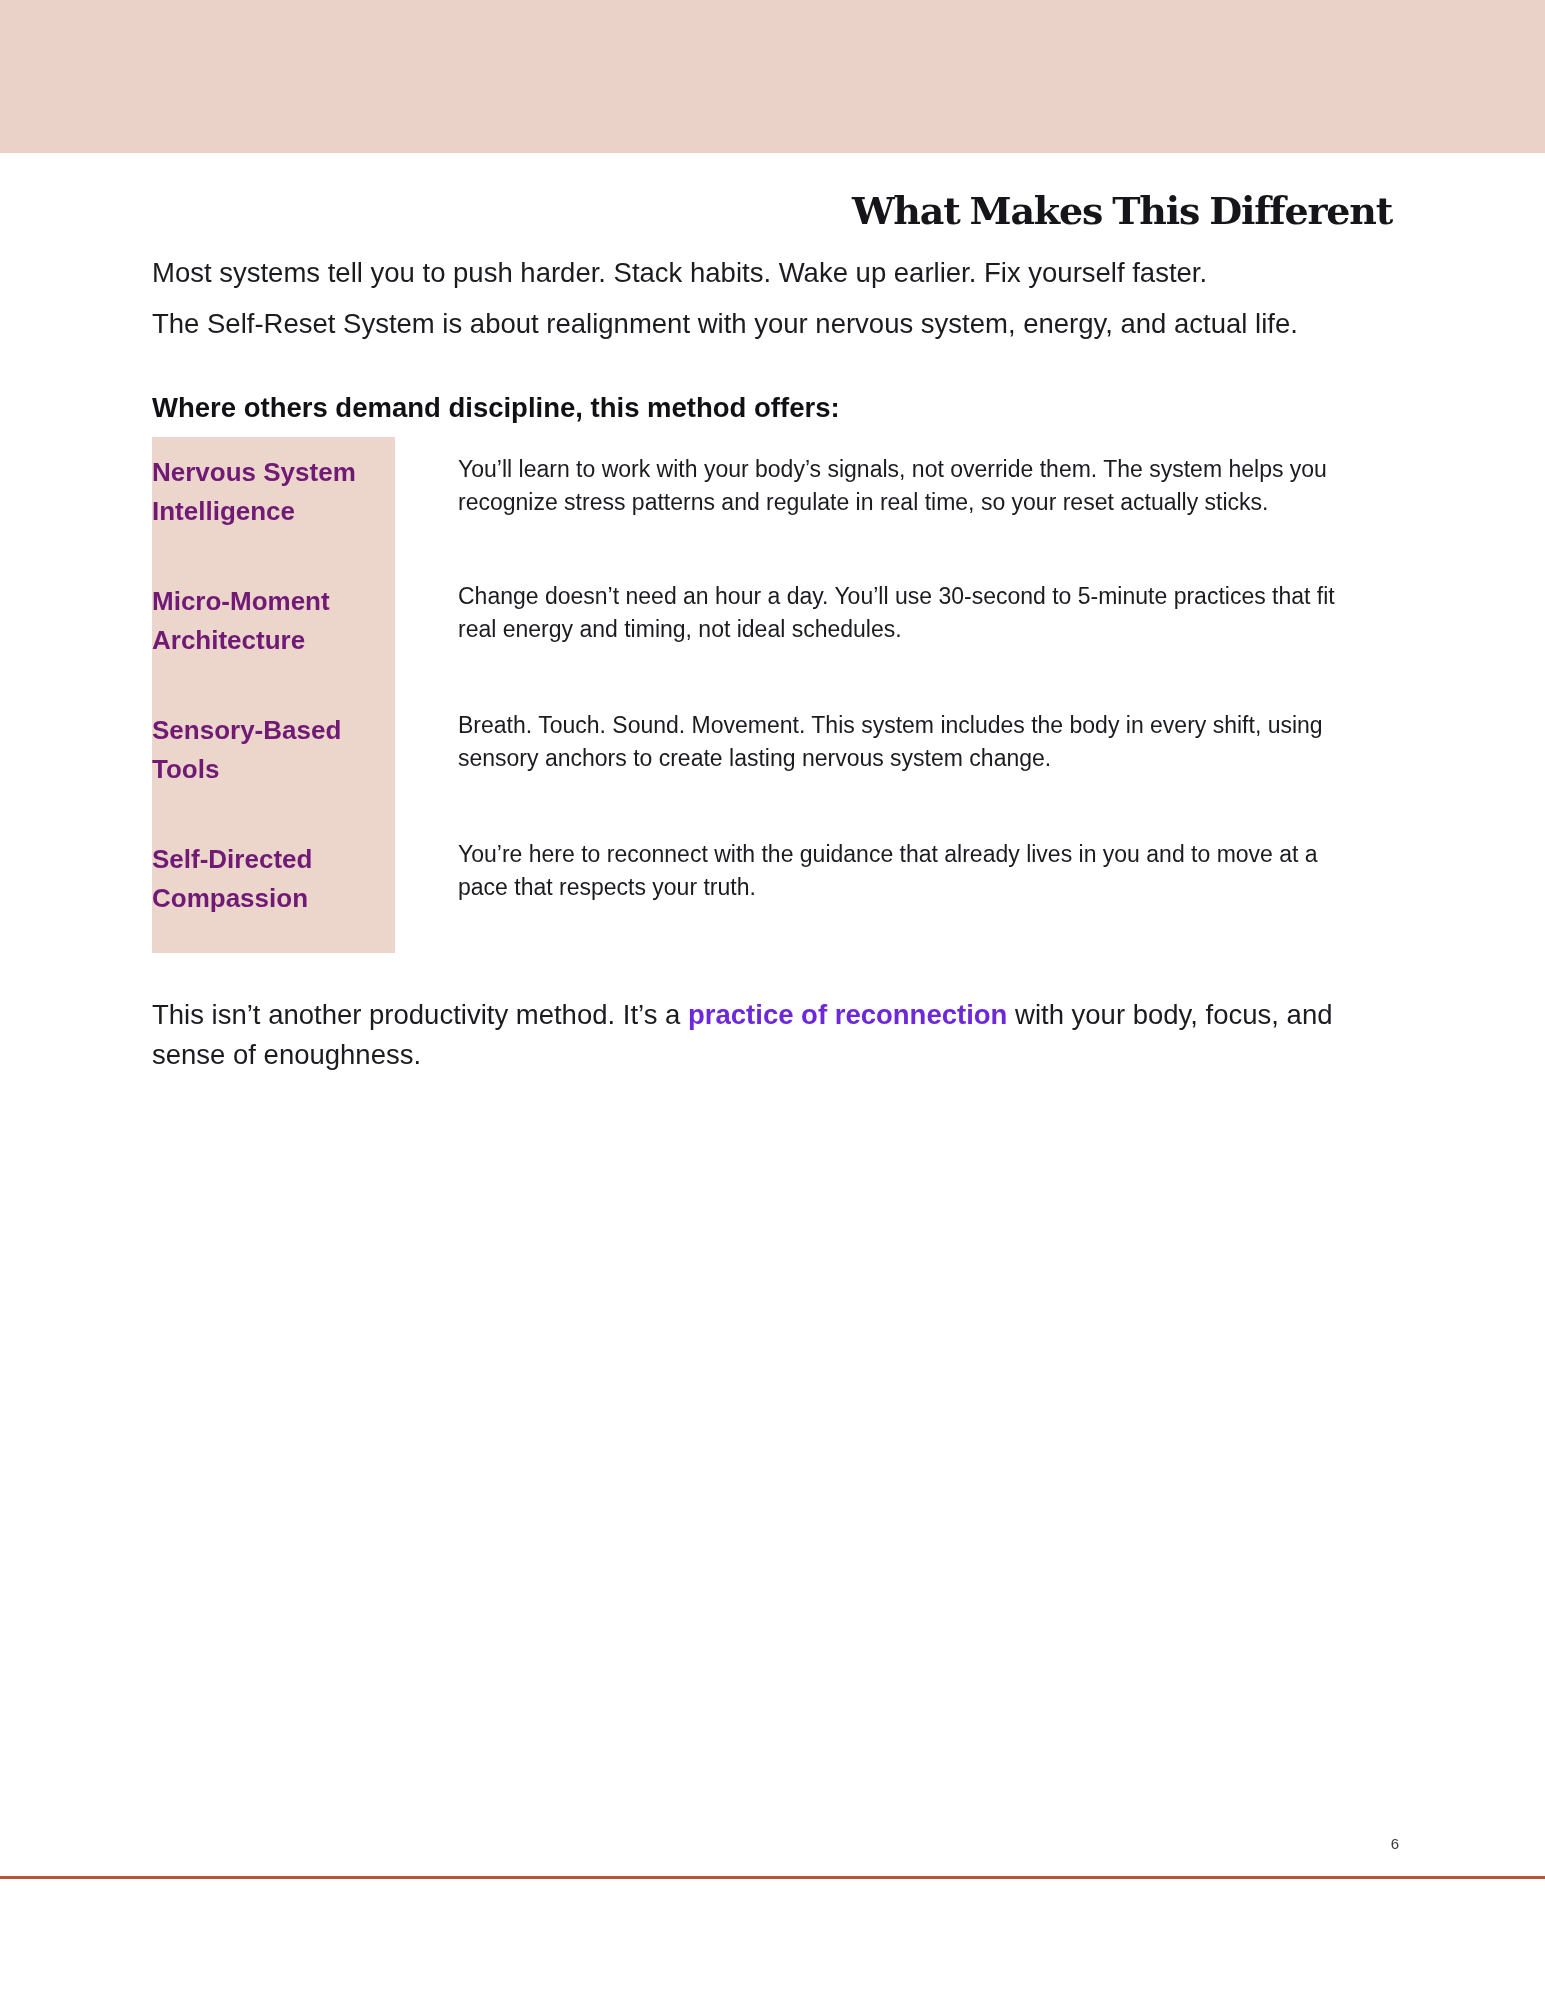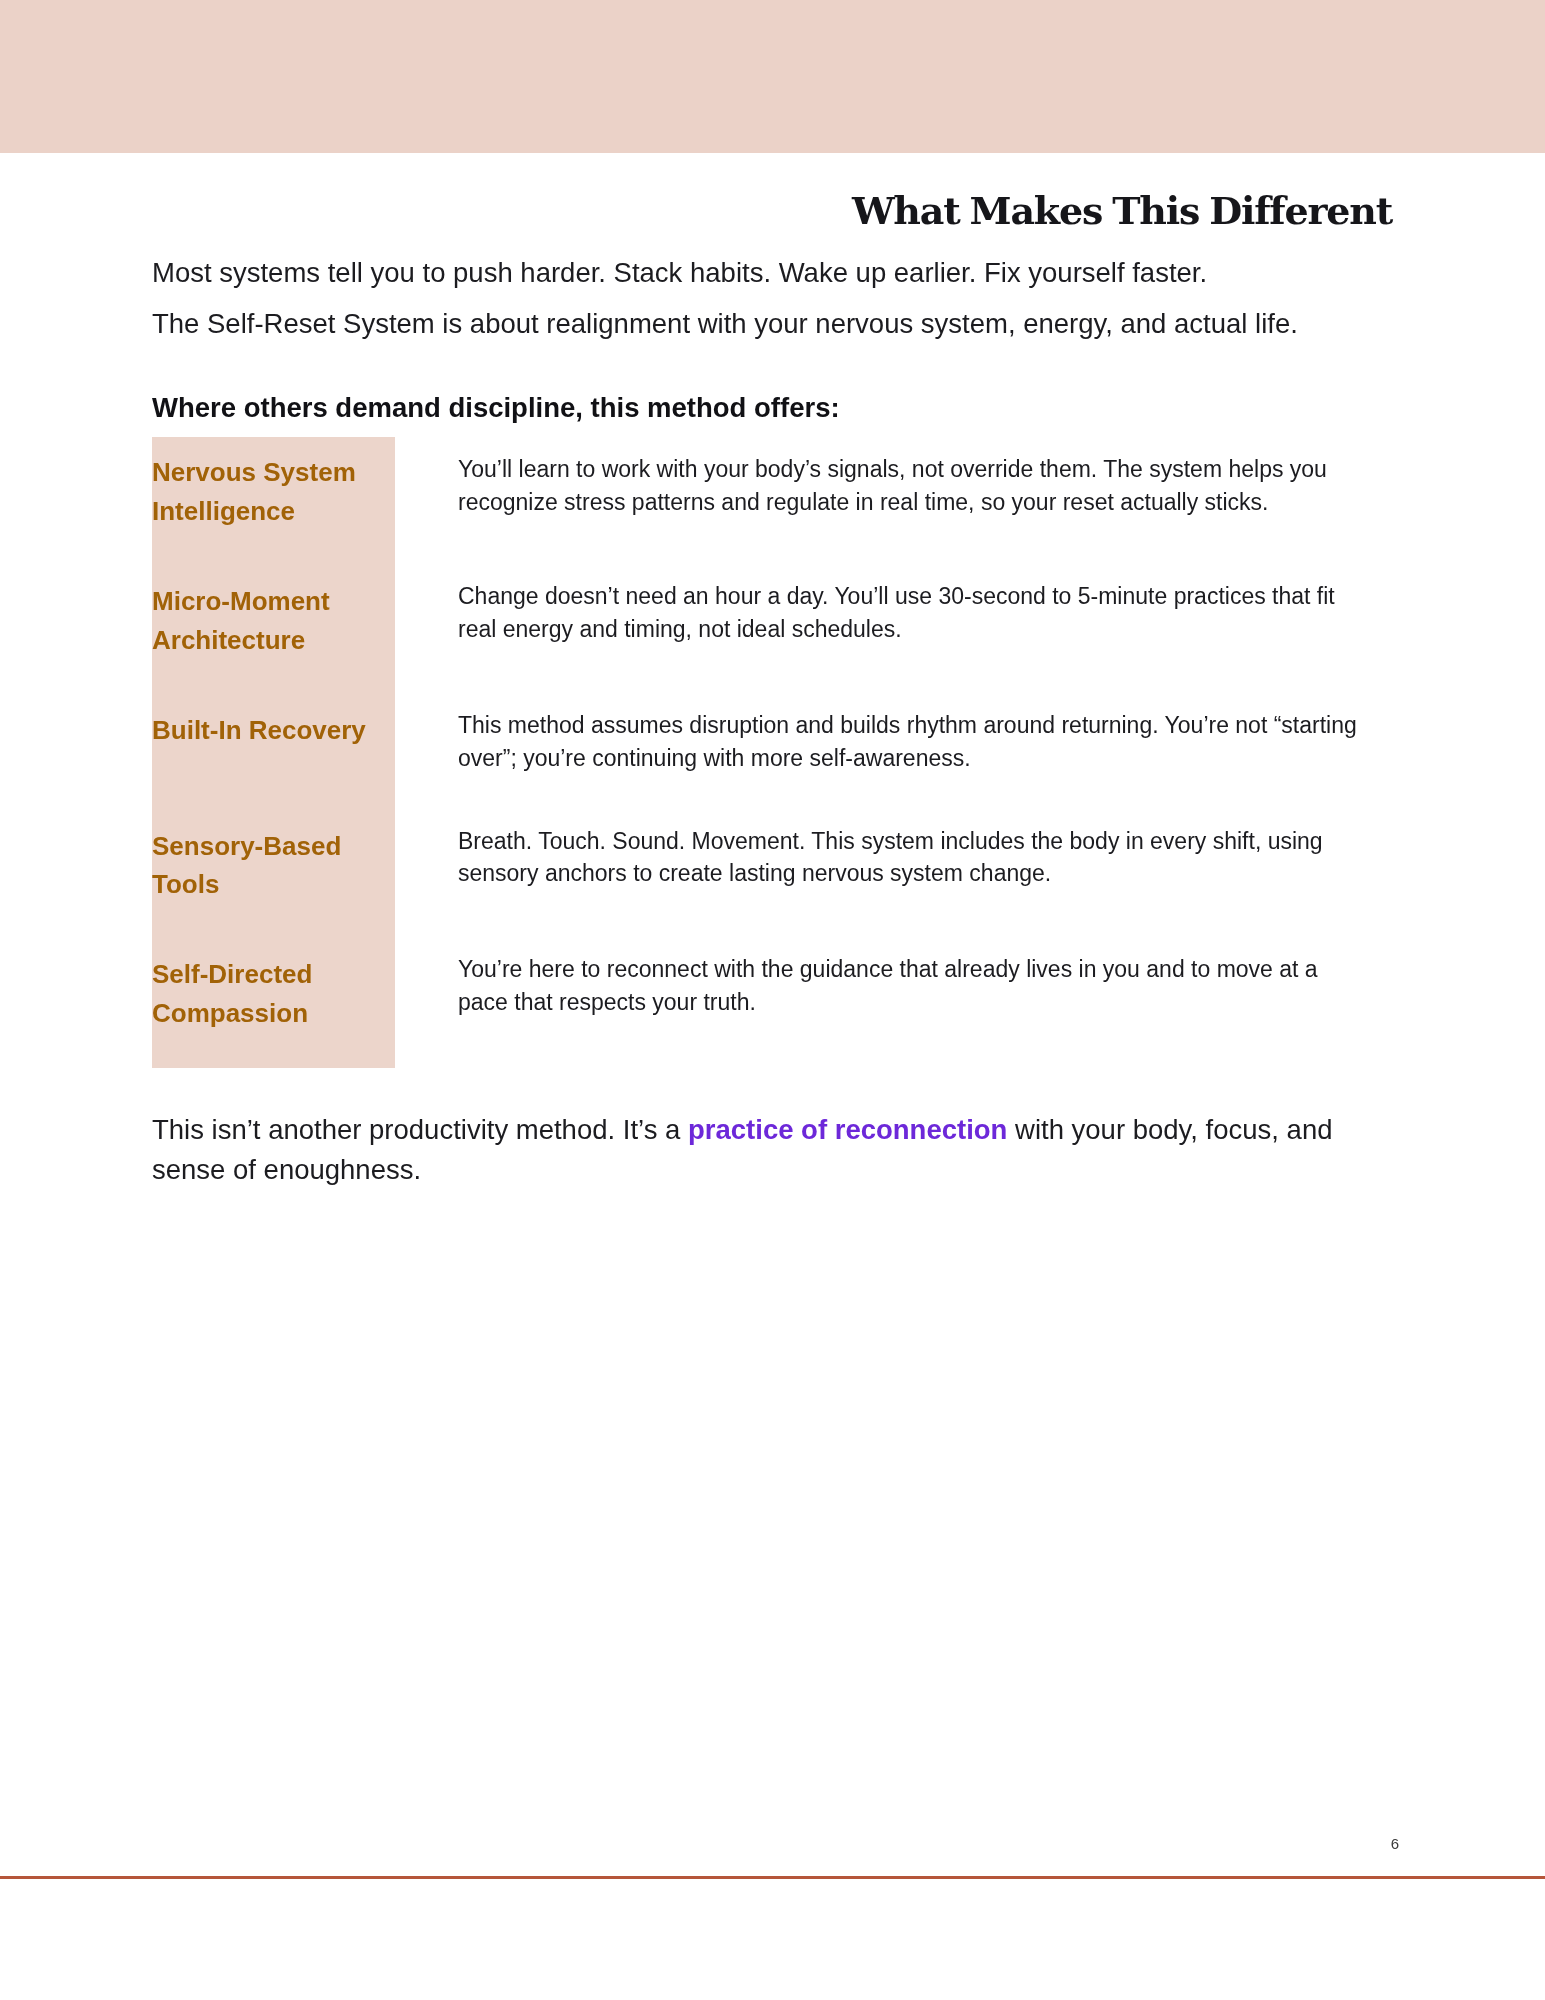--- a/index.html
+++ b/index.html
@@ -86,21 +86,21 @@
     vertical-align: top;
     padding: 0;
   }
 
   .col-label {
     width: 225px;
     background: #ecd5cb;
     font-weight: 700;
     font-size: 26px;
     line-height: 1.48;
-    color: #a16207;
+    color: #701a75;
     padding: 16px 18px 36px 0 !important;
     padding-left: 0 !important;
   }
 
   .col-spacer {
     width: 33px;
     background: transparent;
   }
 
   .col-desc {
@@ -166,25 +166,20 @@
           <td class="col-label">Nervous System Intelligence</td>
           <td class="col-spacer"></td>
           <td class="col-desc">You’ll learn to work with your body’s signals, not override them. The system helps you recognize stress patterns and regulate in real time, so your reset actually sticks.</td>
         </tr>
         <tr>
           <td class="col-label">Micro-Moment Architecture</td>
           <td class="col-spacer"></td>
           <td class="col-desc">Change doesn’t need an hour a day. You’ll use 30-second to 5-minute practices that fit real energy and timing, not ideal schedules.</td>
         </tr>
         <tr>
-          <td class="col-label">Built-In Recovery</td>
-          <td class="col-spacer"></td>
-          <td class="col-desc">This method assumes disruption and builds rhythm around returning. You’re not “starting over”; you’re continuing with more self-awareness.</td>
-        </tr>
-        <tr>
           <td class="col-label">Sensory-Based Tools</td>
           <td class="col-spacer"></td>
           <td class="col-desc">Breath. Touch. Sound. Movement. This system includes the body in every shift, using sensory anchors to create lasting nervous system change.</td>
         </tr>
         <tr>
           <td class="col-label">Self-Directed Compassion</td>
           <td class="col-spacer"></td>
           <td class="col-desc">You’re here to reconnect with the guidance that already lives in you and to move at a pace that respects your truth.</td>
         </tr>
       </tbody>

